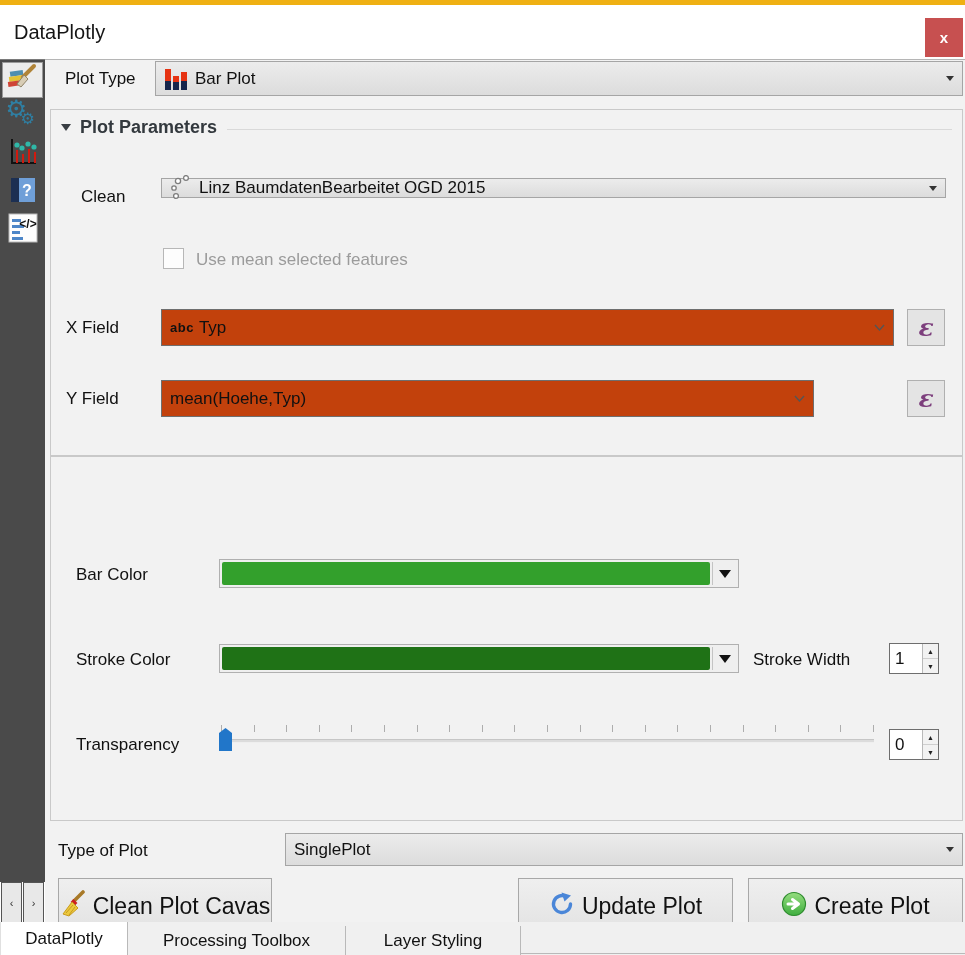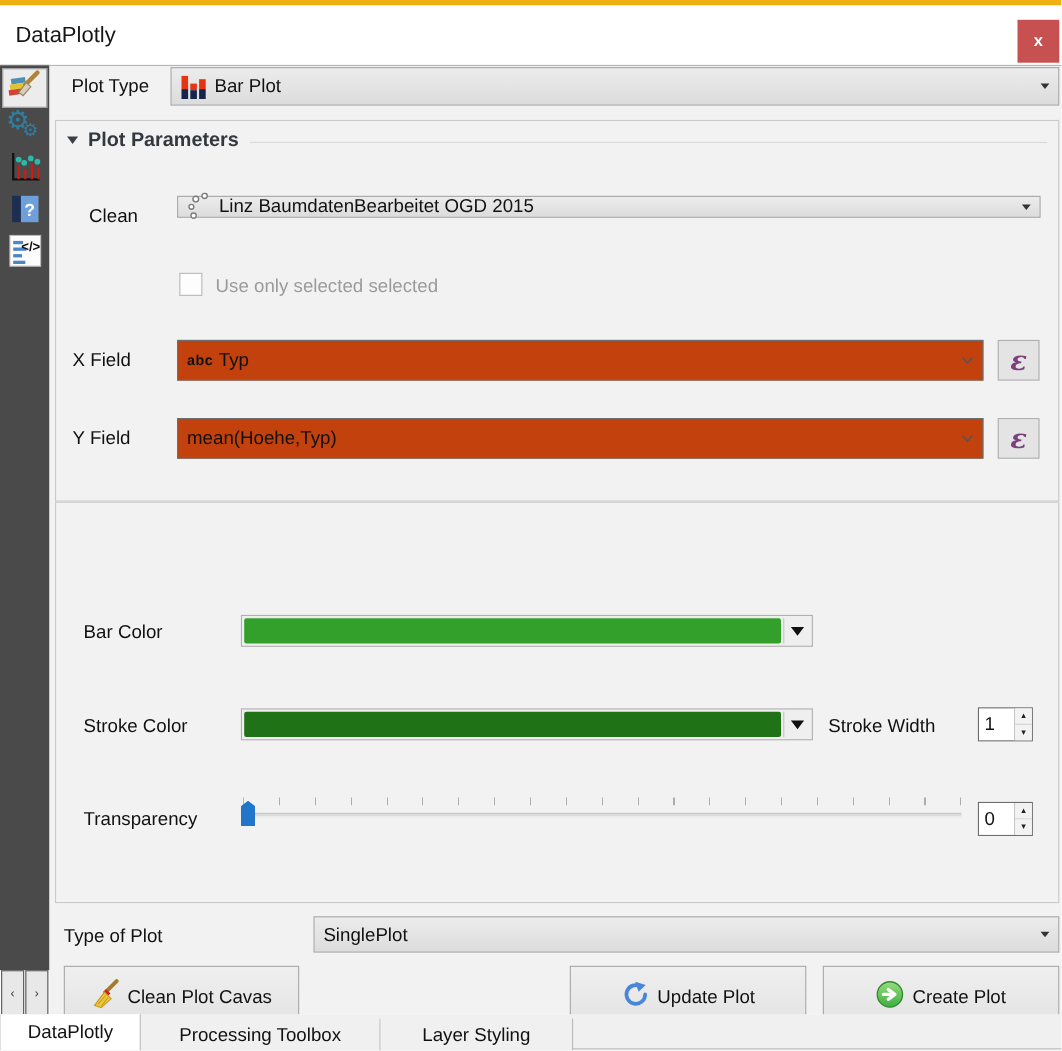--- a/index.html
+++ b/index.html
@@ -60,21 +60,21 @@
   .spin-up { border-bottom:1px solid #cfcfcf; }
 
   .slider-zone { position:absolute; }
   .slider-ticks { position:absolute; left:2px; top:0; height:7px; width:100%;
                   background:repeating-linear-gradient(to right, #adadad 0 1px, transparent 1px 32.6px); }
   .slider-track { position:absolute; left:0; top:14px; width:100%; height:4px; background:#dcdcdc; border-top:1px solid #c6c6c6; border-bottom:1px solid #efefef; }
   .slider-handle { position:absolute; top:3px; width:13px; height:23px; background:#2176c9;
                    clip-path:polygon(50% 0, 100% 22%, 100% 100%, 0 100%, 0 22%); }
 
   .action-btn { position:absolute; top:878px; height:57px; background:linear-gradient(#efefef,#e2e2e2); border:1px solid #a8a8a8;
-                display:flex; align-items:center; justify-content:center; gap:7px; font-size:17px; }
+                display:flex; align-items:center; justify-content:center; gap:7px; font-size:23px; }
 
   .tab-bar { position:absolute; left:0; top:922px; width:965px; height:33px; background:#f0f0f0; }
   .tab-bar .bottom-line { position:absolute; left:0; bottom:1px; width:965px; height:1px; background:#b9b9b9; }
   .tab { position:absolute; top:4px; height:29px; display:flex; align-items:center; justify-content:center; font-size:17px; color:#111;
          border-right:1px solid #b9b9b9; background:#f0f0f0; z-index:1; }
   .tab.active { top:0; height:33px; background:#ffffff; border-right:1px solid #b9b9b9; border-left:1px solid #e0e0e0; z-index:2; }
 </style>
 </head>
 <body>
 
@@ -185,36 +185,36 @@
             <circle cx="16" cy="3" r="2.4" fill="#fff" stroke="#7d7d7d" stroke-width="1.3"></circle>
             <circle cx="4" cy="13" r="2.2" fill="#fff" stroke="#7d7d7d" stroke-width="1.3"></circle>
             <circle cx="6" cy="21" r="2.4" fill="#fff" stroke="#7d7d7d" stroke-width="1.3"></circle>
           </svg>
         </span>
         <span>Linz BaumdatenBearbeitet OGD 2015</span>
         <span class="caret-dn"></span>
       </div>
 
       <div class="checkbox" style="left:112px; top:138px;"></div>
-      <div class="disabled-label" style="left:145px; top:140px;">Use only selected selected</div>
+      <div class="disabled-label" style="left:145px; top:140px;">Use mean selected features</div>
 
       <div class="row-label" style="left:15px; top:208px;">X Field</div>
       <div class="combo-white" style="left:110px; top:199px; width:733px; height:37px;">
         <span class="abc-prefix">abc</span>
         <span>Typ</span>
         <svg class="chevron-thin" viewBox="0 0 11 7">
           <polyline points="1,1 5.5,6 10,1" fill="none" stroke="#555" stroke-width="1.4"></polyline>
         </svg>
       </div>
       <div class="eps-btn" style="left:856px; top:199px;">
         <span>ε</span>
       </div>
 
       <div class="row-label" style="left:15px; top:279px;">Y Field</div>
-      <div class="combo-white" style="left:110px; top:270px; width:733px; height:37px;">
+      <div class="combo-white" style="left:110px; top:270px; width:653px; height:37px;">
         <span>mean(Hoehe,Typ)</span>
         <svg class="chevron-thin" viewBox="0 0 11 7">
           <polyline points="1,1 5.5,6 10,1" fill="none" stroke="#555" stroke-width="1.4"></polyline>
         </svg>
       </div>
       <div class="eps-btn" style="left:856px; top:270px;">
         <span>ε</span>
       </div>
     </div>
 

